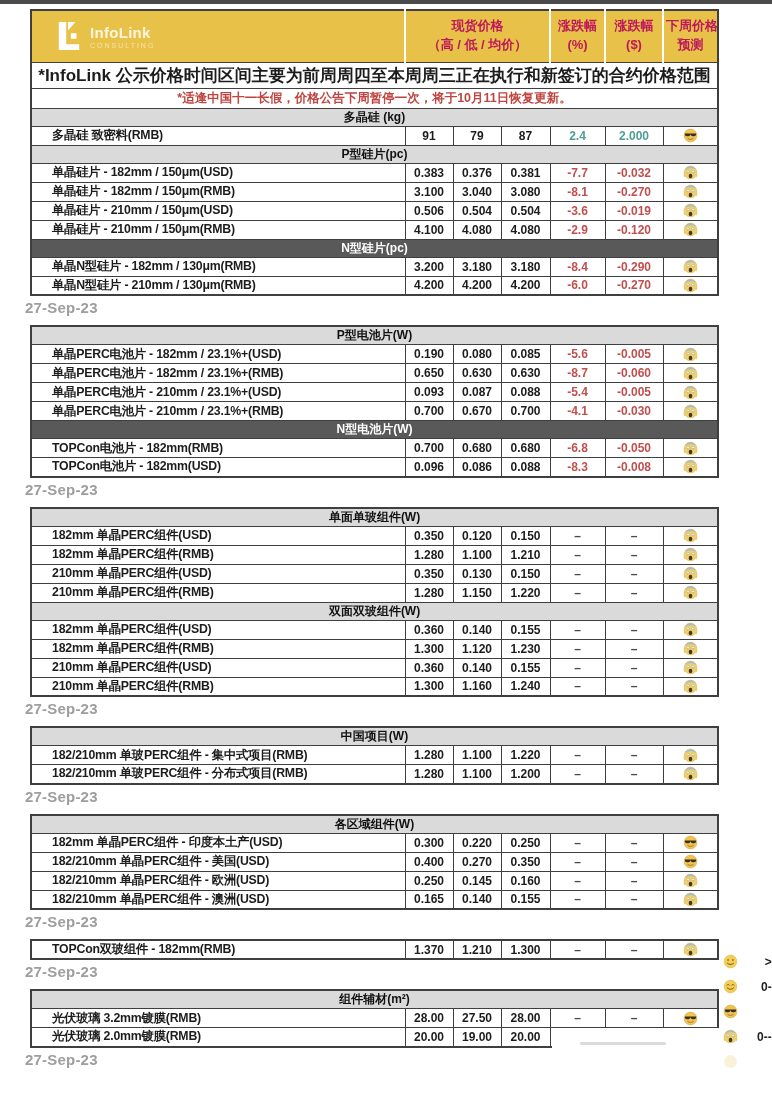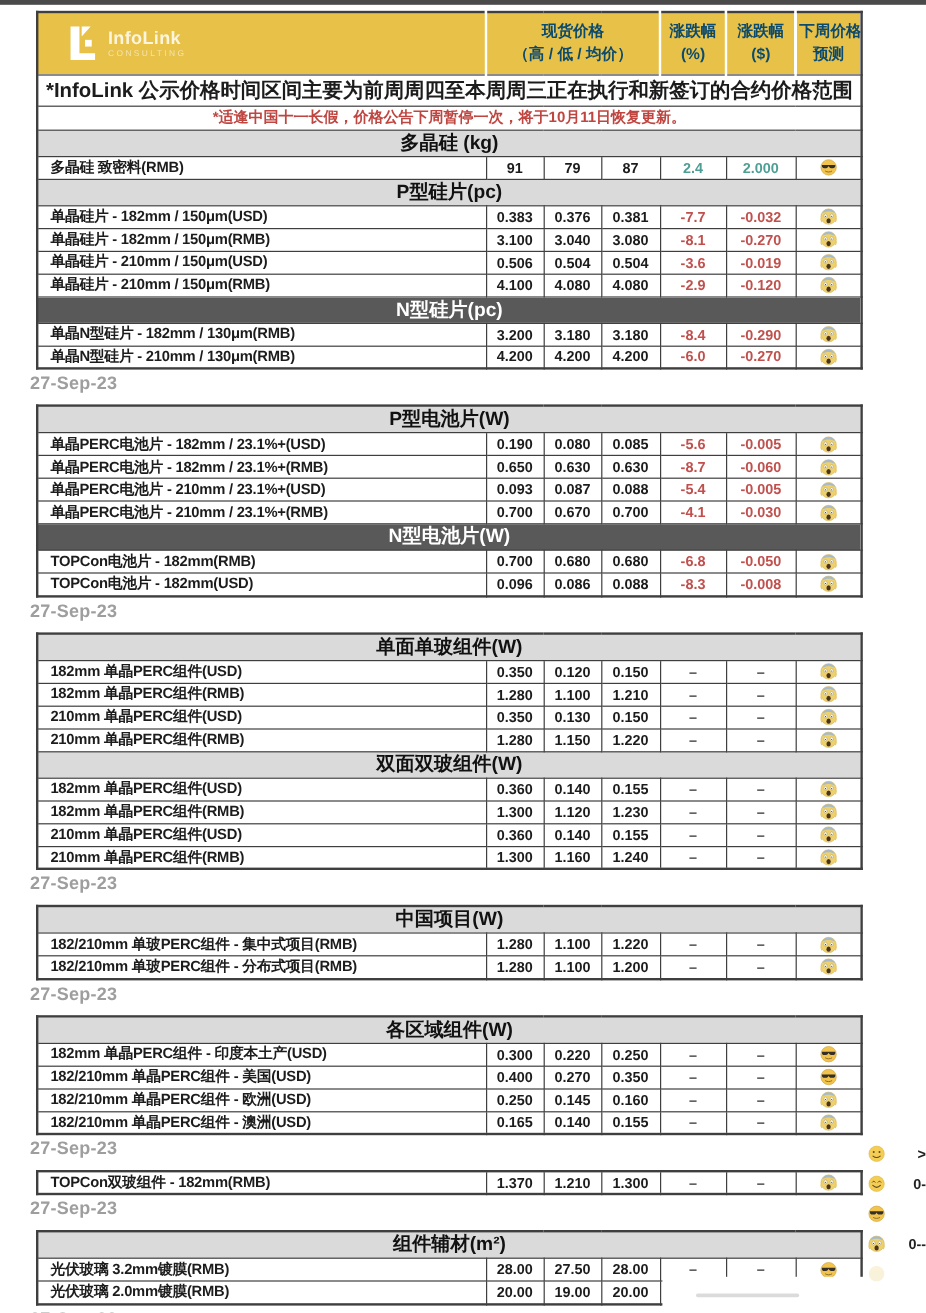--- a/index.html
+++ b/index.html
@@ -13,30 +13,30 @@
   .page{position:relative;width:724px;padding-top:5px;margin-left:22px;}
   .block{position:relative;width:687px;margin-left:8px;}
   table{border-collapse:collapse;table-layout:fixed;width:687px;border:2px solid var(--border);}
   td{border:1px solid var(--border);font-size:12px;text-align:center;padding:0 2px;height:19px;overflow:hidden;white-space:nowrap;}
   
   tr.brand td{background:var(--brand);border:none;border-right:2px solid #fff;height:52px;vertical-align:middle;}
   tr.brand td:last-child{border-right:none;text-align:center;}
   .logo-wrap{display:flex;align-items:center;gap:8px;padding-left:22px;}
   .logo-text .bn{display:block;font-size:15px;font-weight:bold;color:rgba(255,255,255,.82);letter-spacing:.3px;text-align:left;}
   .logo-text .bs{display:block;font-size:7px;color:rgba(255,255,255,.55);letter-spacing:2px;text-align:left;margin-top:1px;}
-  .colhead{font-weight:bold;font-size:13px;line-height:1.45;color:#0c4a6e;}
+  .colhead{font-weight:bold;font-size:13px;line-height:1.45;color:#be185d;}
   
   td.note1{font-weight:bold;font-size:17px;height:26px;}
   td.note2{font-weight:bold;font-size:12.5px;height:20px;color:var(--notice);}
   
-  tr.sec td{height:17px;font-weight:bold;font-size:16px;}
+  tr.sec td{height:17px;font-weight:bold;font-size:12px;}
   tr.sec.light td{background:var(--sec-light);color:#111;}
   tr.sec.dark td{background:var(--sec-dark);color:#fff;}
   
-  td.name{text-align:left;padding-left:10px;font-weight:600;font-size:12.3px;letter-spacing:-.2px;}
+  td.name{text-align:left;padding-left:20px;font-weight:600;font-size:12.3px;letter-spacing:-.2px;}
   td.val{font-weight:600;}
   td.chg{font-weight:600;}
   .neg{color:var(--neg);}
   .pos{color:var(--pos);}
   .dash{color:#4a4a4a;}
   .emoji{display:inline-block;vertical-align:middle;line-height:0;}
   
   .date{color:var(--datecol);font-size:15px;margin:3px 0 9px 3px;font-weight:600;letter-spacing:.2px;}
   
   #legend{position:absolute;left:701px;top:945px;width:66px;}

